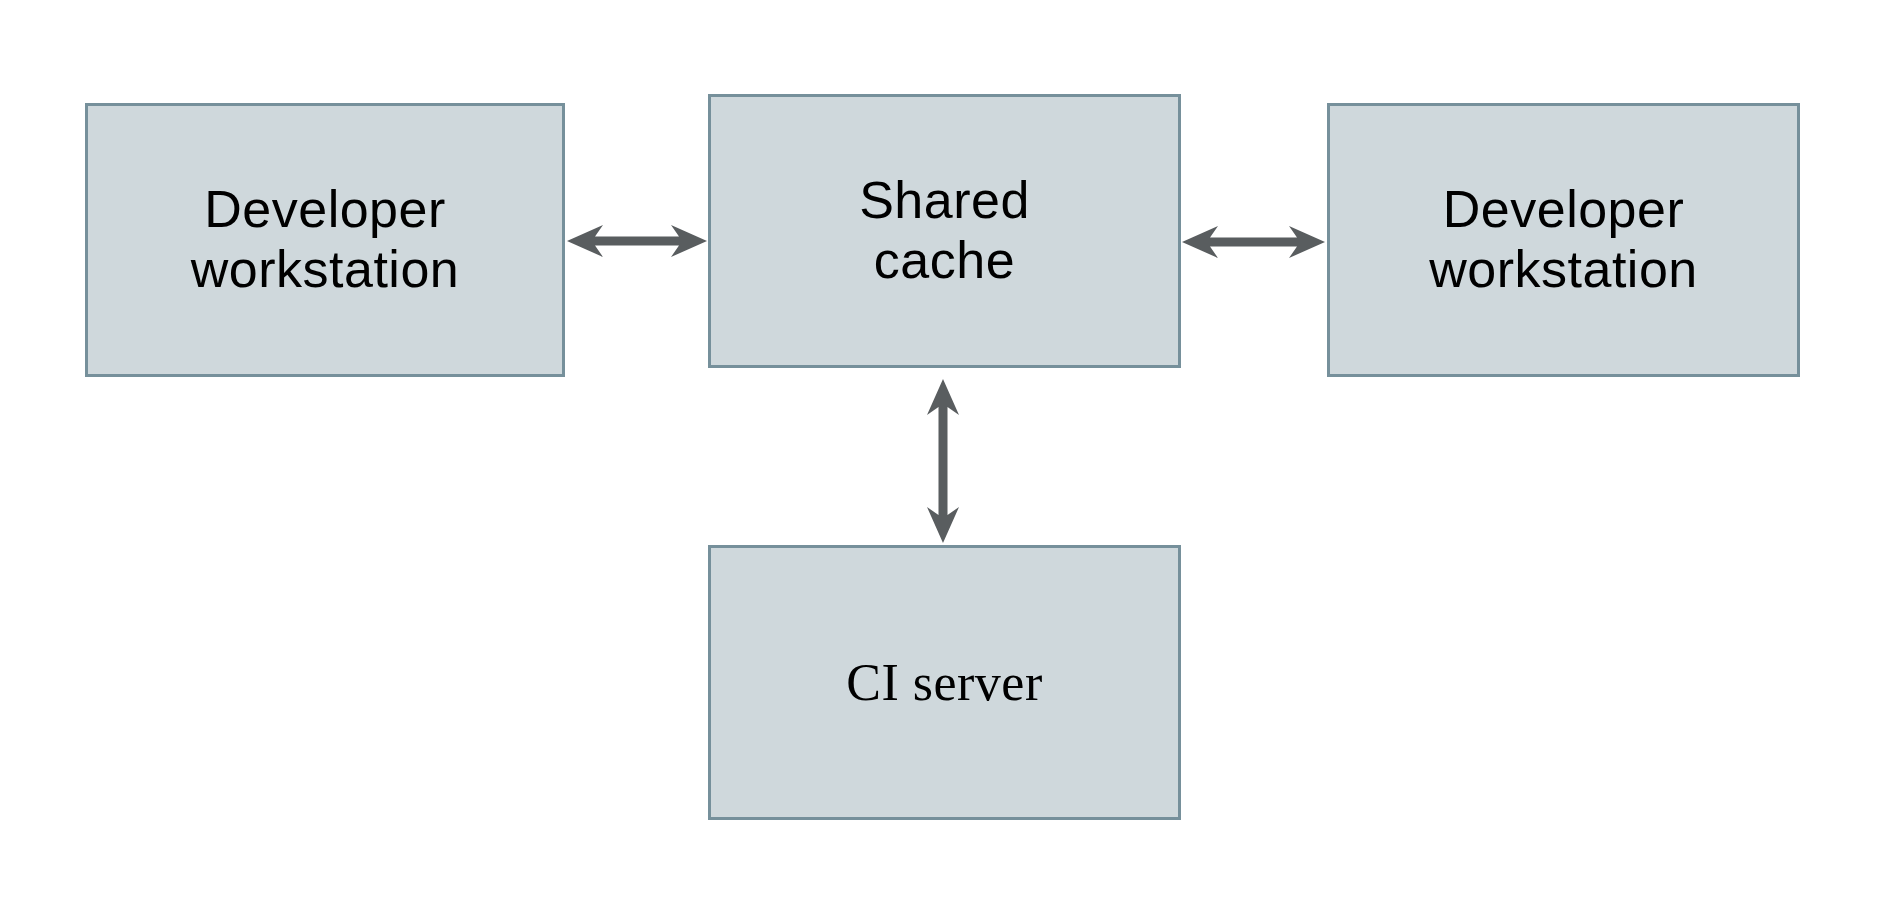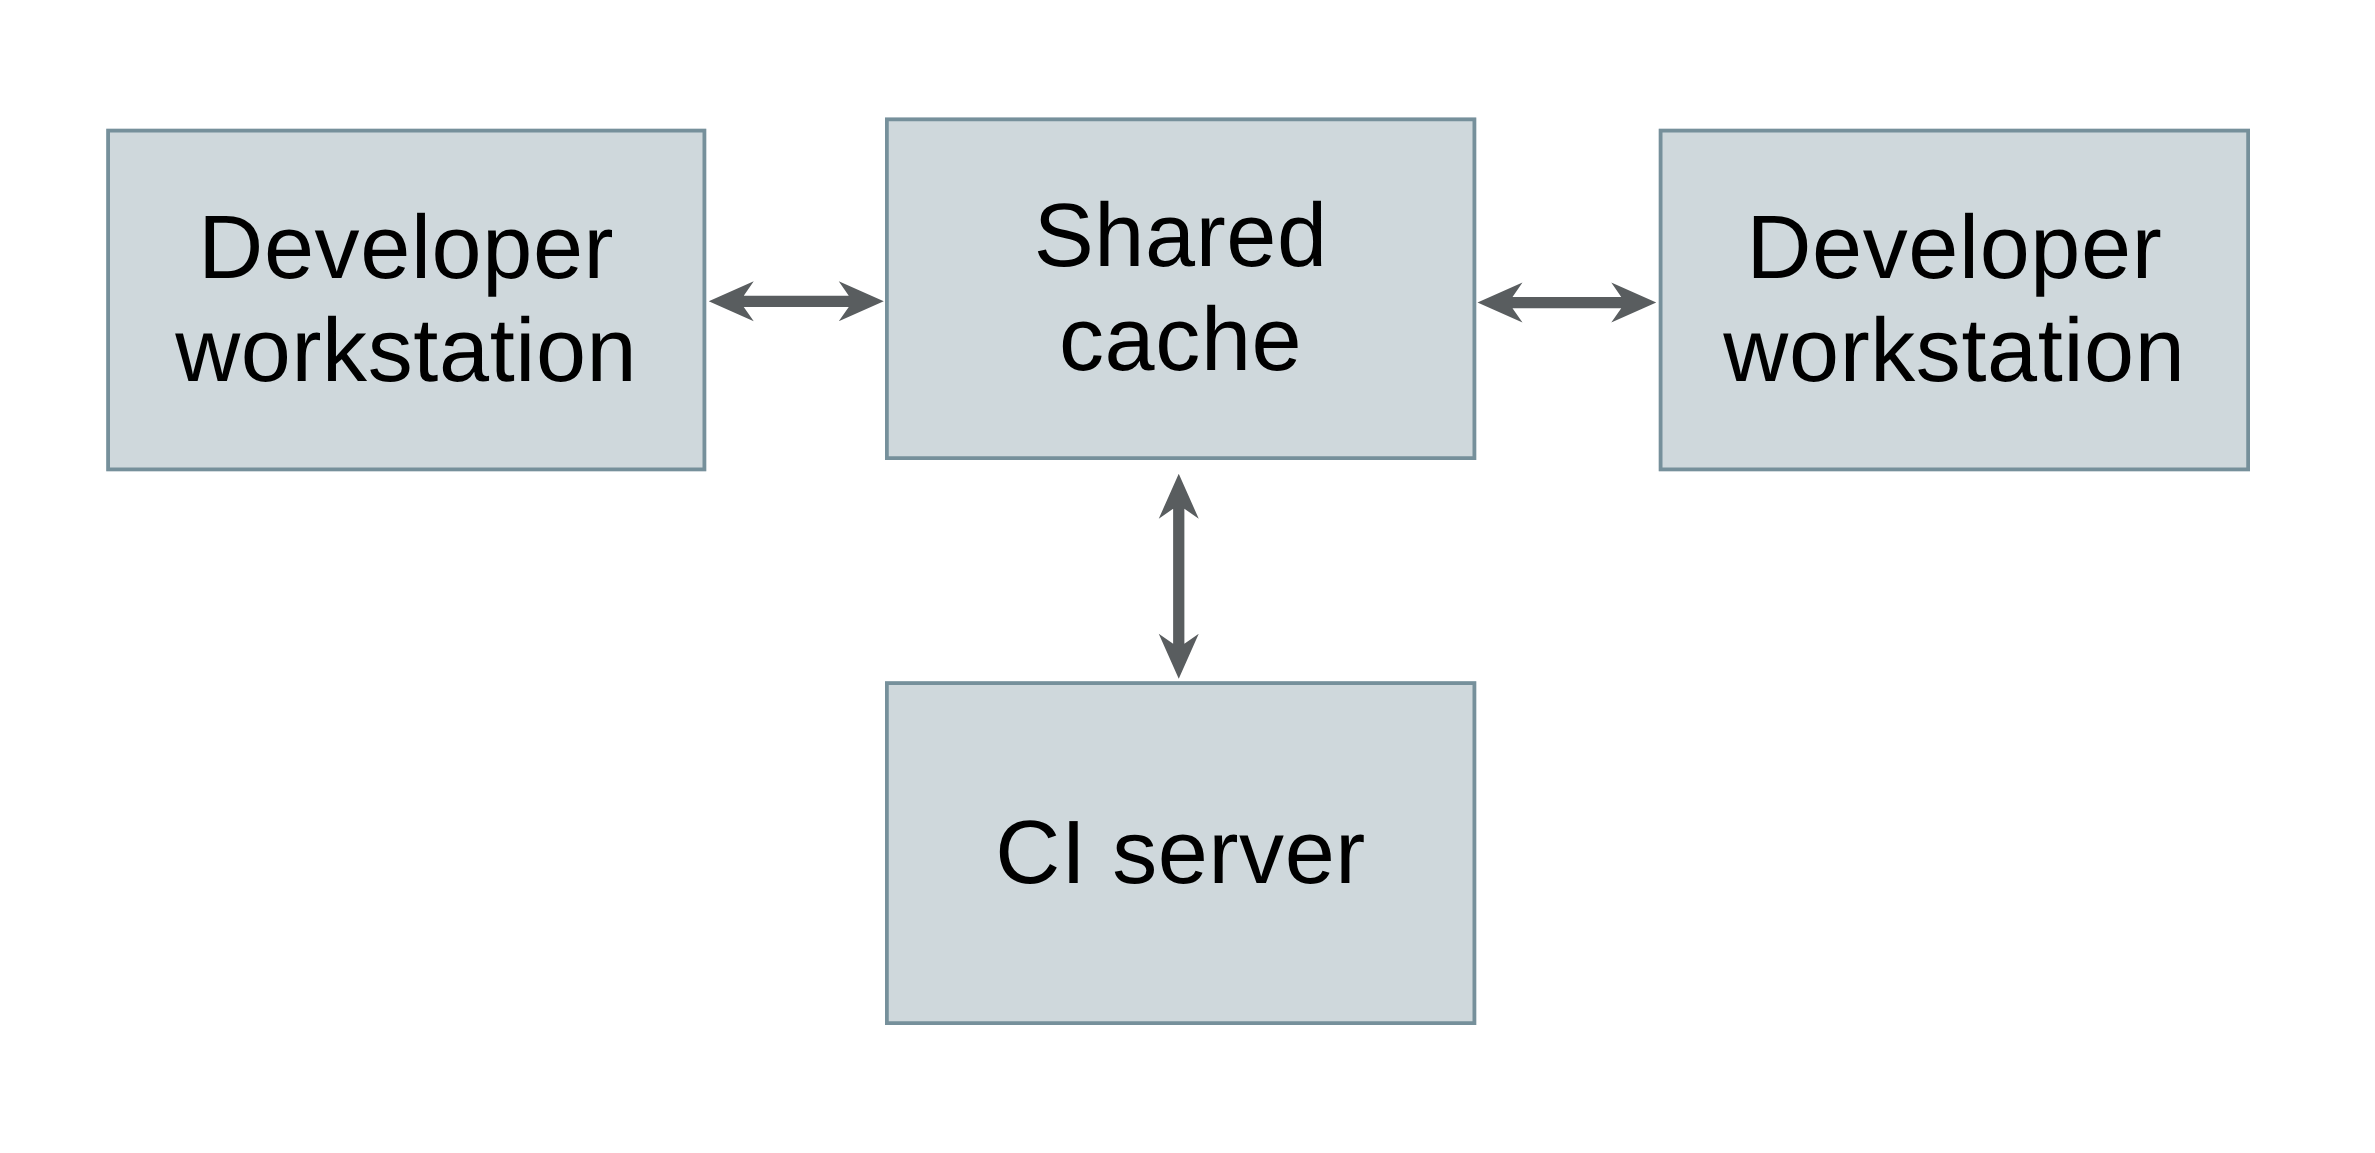--- a/index.html
+++ b/index.html
@@ -17,30 +17,30 @@
   .node {
     position: absolute;
     background: #cfd8dc;
     border: 3px solid #76909b;
     display: flex;
     align-items: center;
     justify-content: center;
     text-align: center;
   }
   .node-label {
-    font-size: 72px;
+    font-size: 52px;
     line-height: 1.15;
     color: #000000;
     white-space: pre-line;
     letter-spacing: 0.5px;
   }
   #node-dev-left   { left:  85px; top: 103px; width: 480px; height: 274px; }
   #node-cache      { left: 708px; top: 94px; width: 473px; height: 274px; }
   #node-dev-right  { left: 1327px; top: 103px; width: 473px; height: 274px; }
-  #node-ci         { left: 708px; top: 545px; width: 473px; height: 275px; }
+  #node-ci         { left: 708px; top: 545px; width: 473px; height: 275px; font-family: Liberation Serif, serif; }
   .arrow-layer {
     position: absolute;
     left: 0; top: 0;
     width: 1900px; height: 922px;
     pointer-events: none;
   }
 </style>
 </head>
 <body>
 

